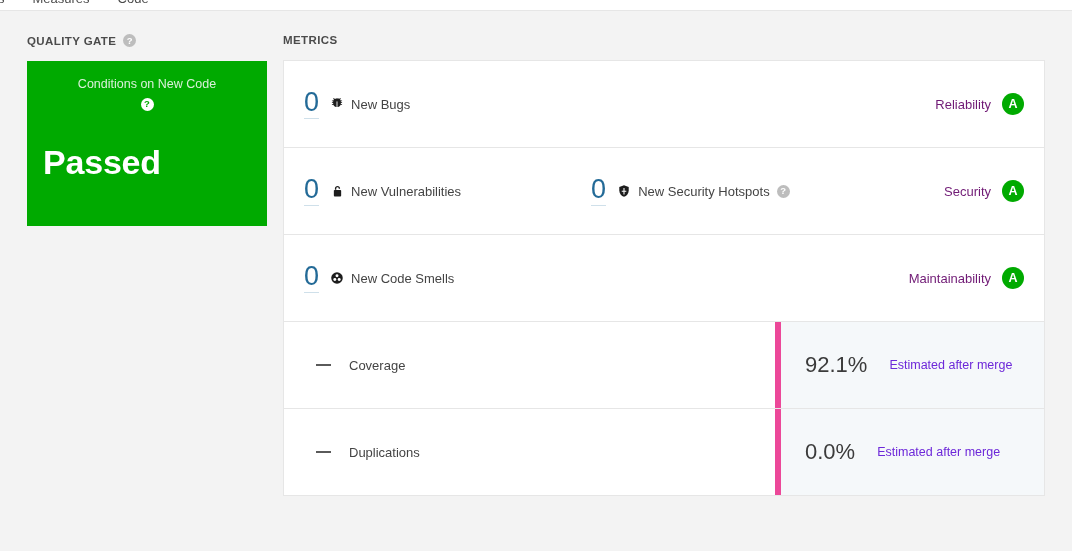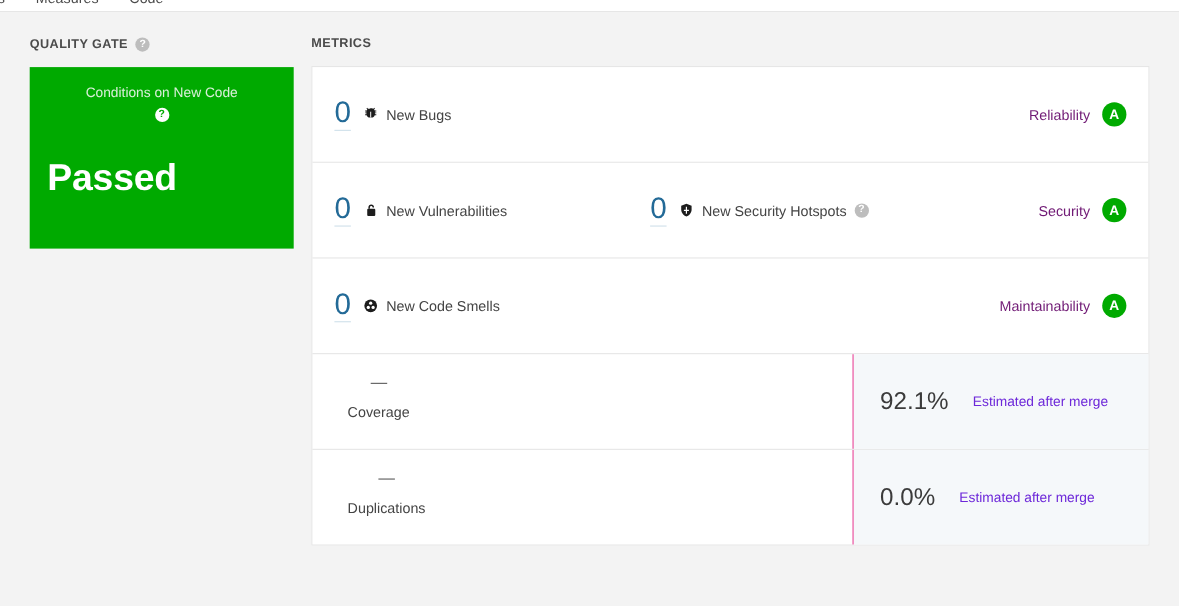--- a/index.html
+++ b/index.html
@@ -188,21 +188,20 @@
   .dash-label {
     font-size: 13px;
     color: #444;
     white-space: nowrap;
   }
   .dash-measure {
     display: flex;
     align-items: center;
     gap: 18px;
     padding-left: 12px;
-    flex-direction: column;
   }
 
   
   .m-rating {
     flex: 0 0 auto;
     display: flex;
     align-items: center;
     justify-content: flex-end;
     gap: 11px;
     padding-right: 20px;
@@ -224,21 +223,21 @@
     align-items: center;
     justify-content: center;
     line-height: 1;
     cursor: pointer;
   }
 
   
   .m-estimate {
     flex: 0 0 269px;
     background: #f5f8fa;
-    border-left: 1px solid #ec4899;
+    border-left: 6px solid #ec4899;
     display: flex;
     align-items: center;
     gap: 22px;
     padding-left: 24px;
     box-sizing: border-box;
   }
   .est-value {
     font-size: 22px;
     color: #3b3b3b;
     line-height: 1;

